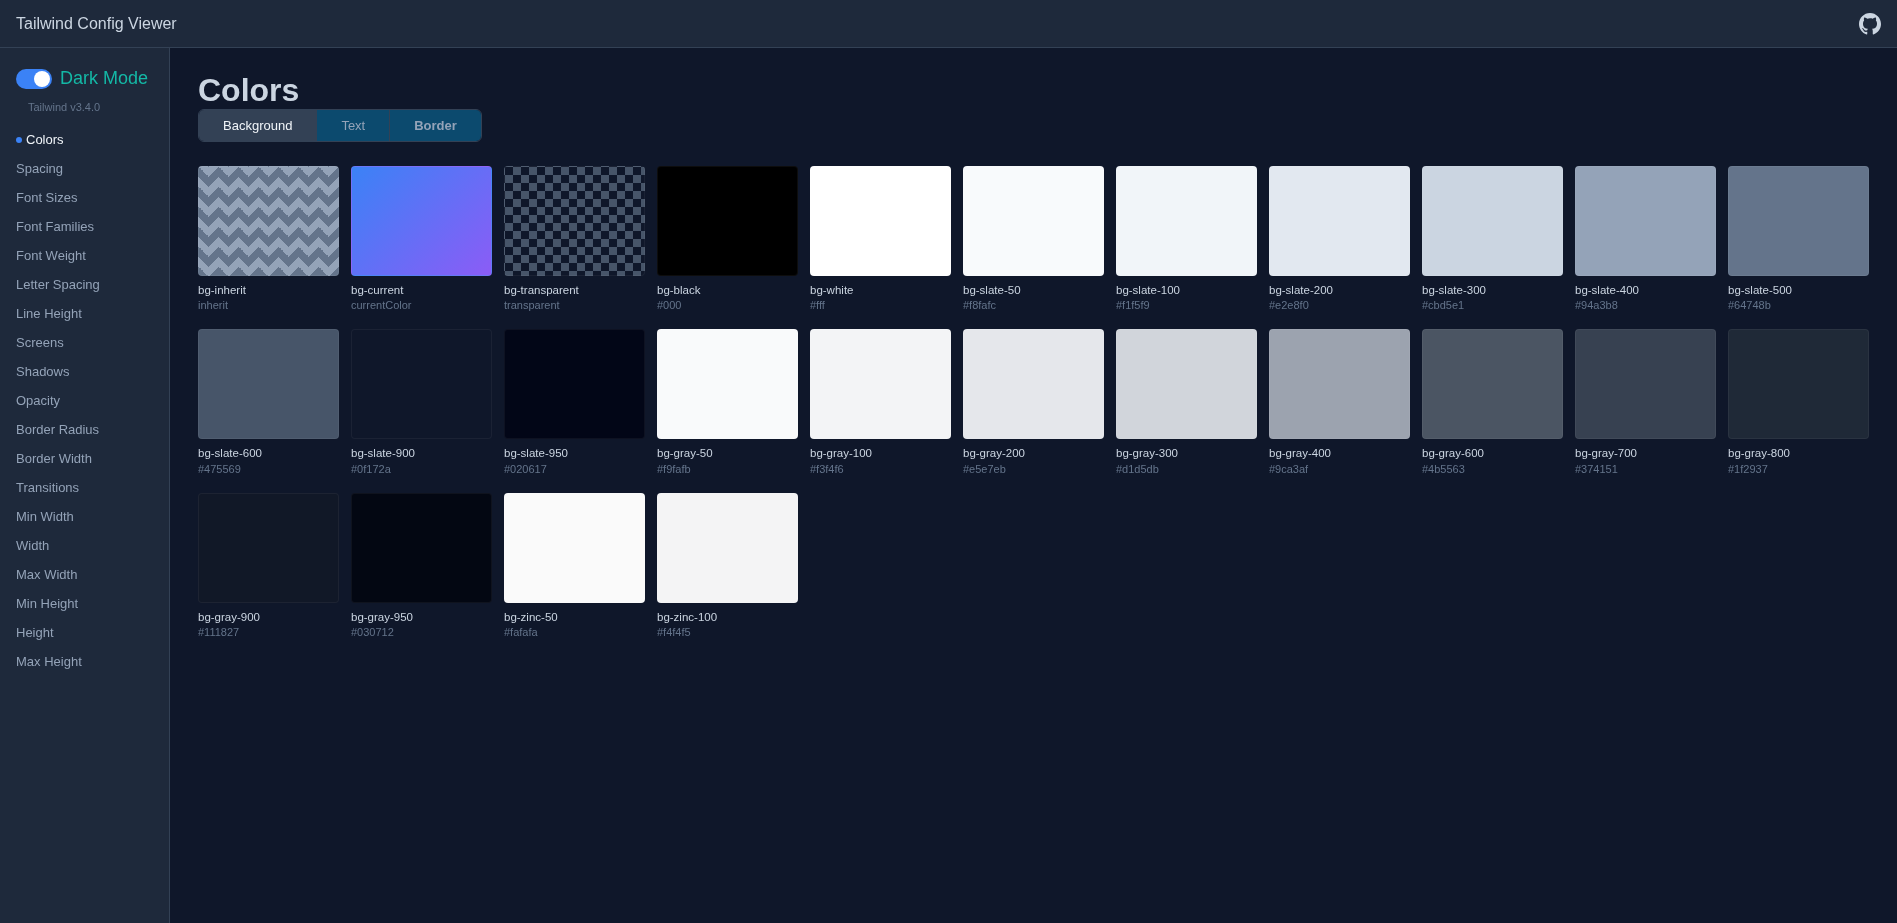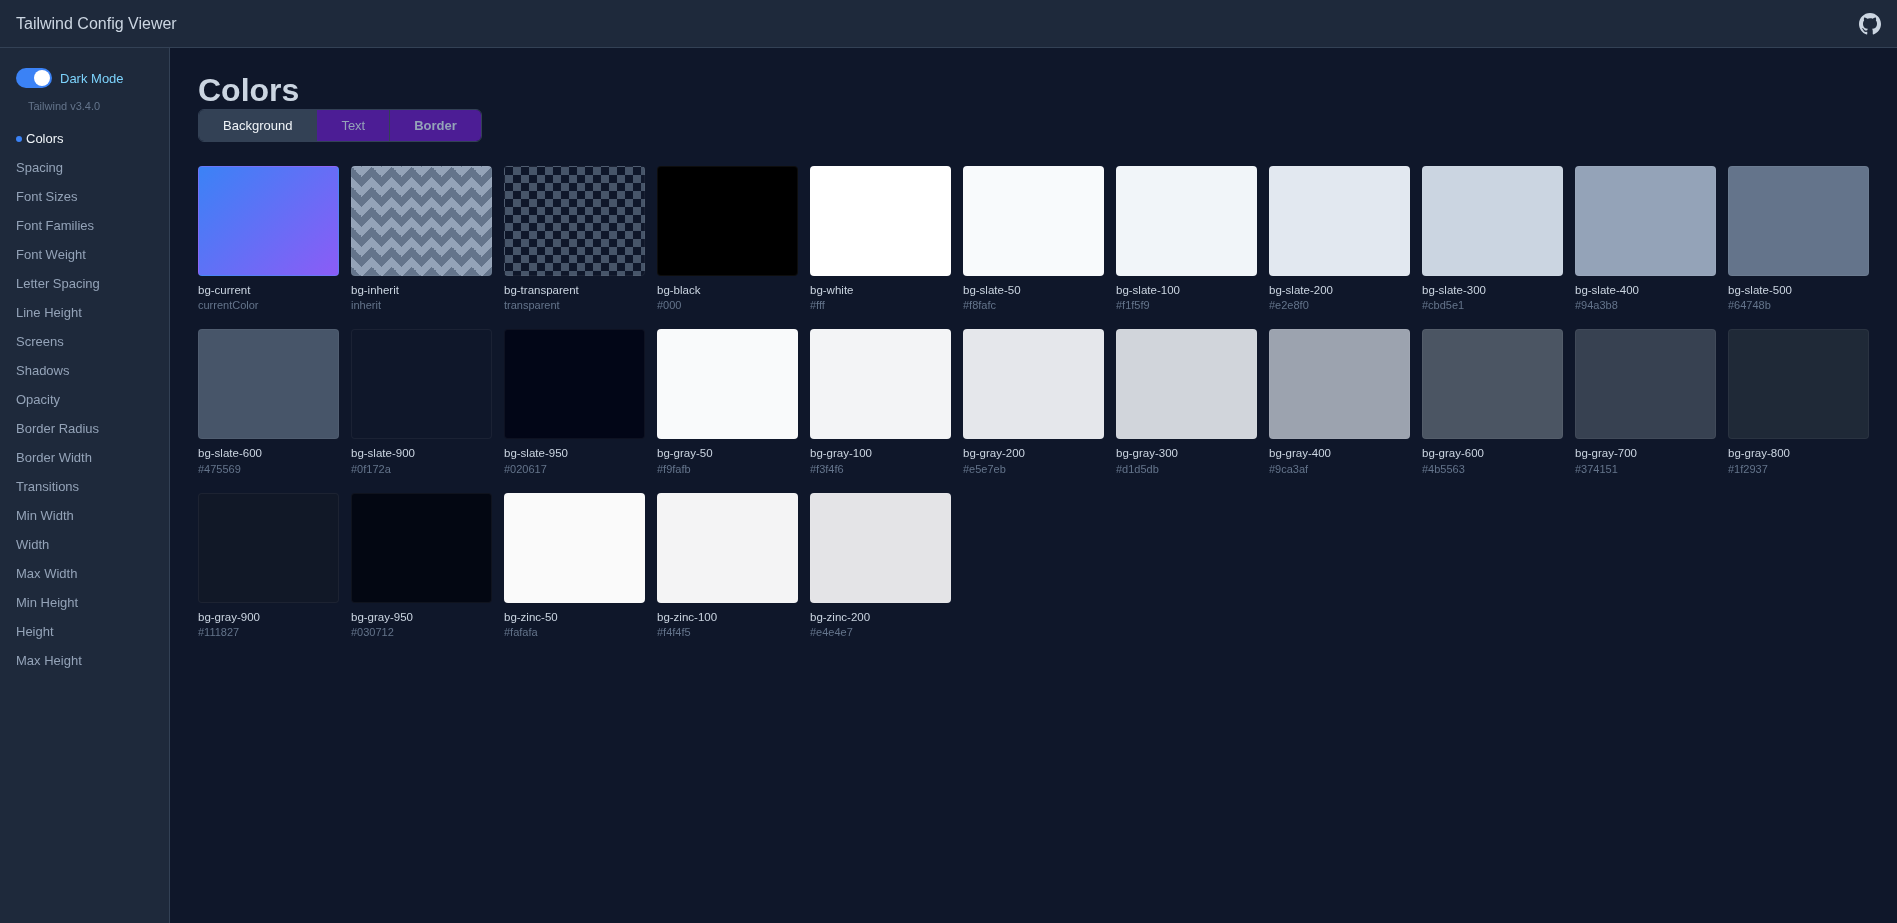--- a/index.html
+++ b/index.html
@@ -69,22 +69,22 @@
       position: absolute;
       width: 16px;
       height: 16px;
       background: white;
       border-radius: 50%;
       top: 2px;
       right: 2px;
       transition: right 0.2s;
     }
     .toggle-label {
-      font-size: 13px;
-      color: #7dd3fc;
+      font-size: 18px;
+      color: #14b8a6;
     }
 
     #version-label {
       font-size: 11px;
       color: #64748b;
       padding: 0 28px 12px;
     }
 
     .sidebar-item {
       padding: 7px 16px;
@@ -121,21 +121,21 @@
       gap: 0;
       margin-bottom: 24px;
       border: 1px solid #334155;
       border-radius: 6px;
       overflow: hidden;
       width: fit-content;
     }
     .tab-btn {
       padding: 8px 24px;
       font-size: 13px;
-      background: #4c1d95;
+      background: #0c4a6e;
       color: #94a3b8;
       border: none;
       cursor: pointer;
       border-right: 1px solid #334155;
     }
     .tab-btn:last-child {
       border-right: none;
       font-weight: bold;
     }
     .tab-btn.active {
@@ -260,30 +260,30 @@
     <h1 id="page-title-el">Colors</h1>
 
     <div id="tabs">
         <button class="tab-btn active">Background</button>
         <button class="tab-btn">Text</button>
         <button class="tab-btn">Border</button>
       </div>
 
     <div id="color-grid">
         <div class="color-card">
+          <div class="color-swatch" style="background: linear-gradient(135deg, #94a3b8 25%, transparent 25%) -10px 0, linear-gradient(225deg, #94a3b8 25%, transparent 25%) -10px 0, linear-gradient(315deg, #94a3b8 25%, transparent 25%), linear-gradient(45deg, #94a3b8 25%, transparent 25%); background-size: 20px 20px; background-color: #64748b;"></div>
+          <div class="color-name">bg-inherit</div>
+          <div class="color-value">inherit</div>
+        </div>
+        <div class="color-card">
           <div class="color-swatch" style="background: linear-gradient(135deg, #3b82f6 0%, #8b5cf6 100%);"></div>
           <div class="color-name">bg-current</div>
           <div class="color-value">currentColor</div>
         </div>
         <div class="color-card">
-          <div class="color-swatch" style="background: linear-gradient(135deg, #94a3b8 25%, transparent 25%) -10px 0, linear-gradient(225deg, #94a3b8 25%, transparent 25%) -10px 0, linear-gradient(315deg, #94a3b8 25%, transparent 25%), linear-gradient(45deg, #94a3b8 25%, transparent 25%); background-size: 20px 20px; background-color: #64748b;"></div>
-          <div class="color-name">bg-inherit</div>
-          <div class="color-value">inherit</div>
-        </div>
-        <div class="color-card">
           <div class="color-swatch" style="background: repeating-conic-gradient(#475569 0% 25%, transparent 0% 50%) 0 0 / 16px 16px;"></div>
           <div class="color-name">bg-transparent</div>
           <div class="color-value">transparent</div>
         </div>
         <div class="color-card">
           <div class="color-swatch" style="background: #000000;"></div>
           <div class="color-name">bg-black</div>
           <div class="color-value">#000</div>
         </div>
         <div class="color-card">
@@ -389,21 +389,16 @@
         <div class="color-card">
           <div class="color-swatch" style="background: #fafafa;"></div>
           <div class="color-name">bg-zinc-50</div>
           <div class="color-value">#fafafa</div>
         </div>
         <div class="color-card">
           <div class="color-swatch" style="background: #f4f4f5;"></div>
           <div class="color-name">bg-zinc-100</div>
           <div class="color-value">#f4f4f5</div>
         </div>
-        <div class="color-card">
-          <div class="color-swatch" style="background: #e4e4e7;"></div>
-          <div class="color-name">bg-zinc-200</div>
-          <div class="color-value">#e4e4e7</div>
-        </div>
       </div>
   </main>
 
 </div>
 
 </body></html>

